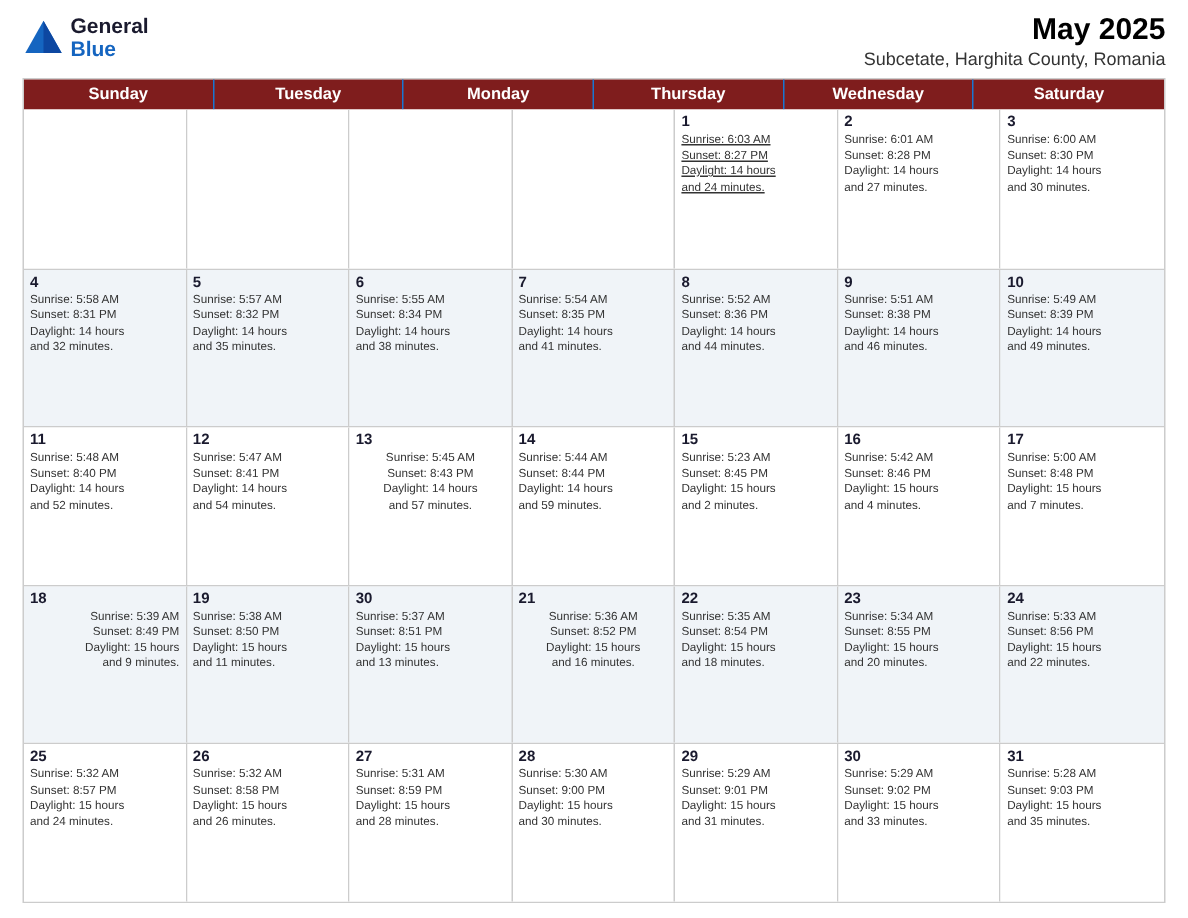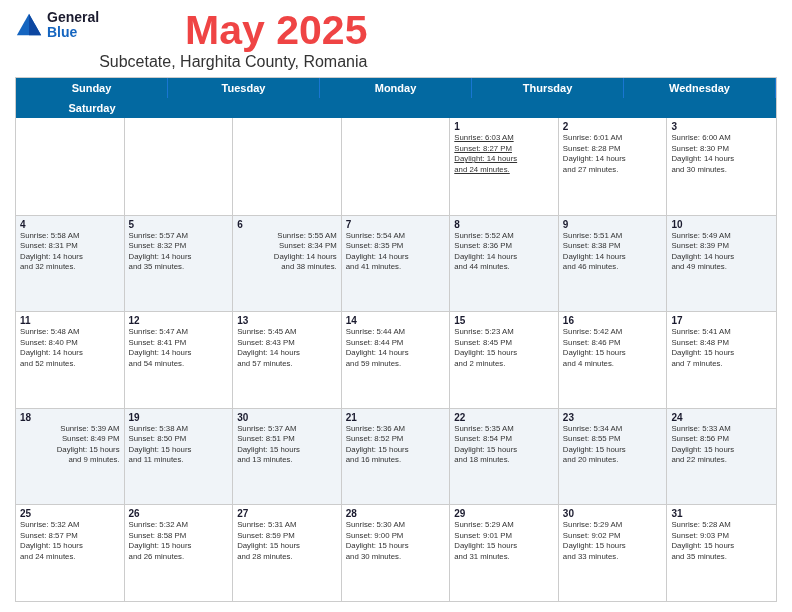--- a/index.html
+++ b/index.html
@@ -14,20 +14,21 @@
       width: 792px;
       height: 612px;
       background: #fff;
       display: flex;
       flex-direction: column;
       padding: 10px 15px 10px 15px;
     }
     .header {
       display: flex;
       align-items: flex-start;
+      justify-content: space-between;
       margin-bottom: 6px;
     }
     .logo {
       display: flex;
       align-items: center;
       gap: 4px;
     }
     .logo-text {
       display: flex;
       flex-direction: column;
@@ -44,40 +45,40 @@
       color: #1565c0;
     }
     .logo-icon {
       width: 28px;
       height: 28px;
     }
     .title-block {
       text-align: right;
     }
     .month-year {
-      font-size: 41px;
-      font-weight: bold;
-      color: #ef4444;
+      font-size: 20px;
+      font-weight: bold;
+      color: #000000;
       line-height: 1;
     }
     .subtitle {
-      font-size: 16px;
+      font-size: 12px;
       color: #333;
       margin-top: 2px;
     }
     .calendar {
       flex: 1;
       display: flex;
       flex-direction: column;
       border: 1px solid #ccc;
     }
     .cal-header {
       display: grid;
-      grid-template-columns: repeat(5, 1fr);
-      background: #0369a1;
+      grid-template-columns: repeat(6, 1fr);
+      background: #7f1d1d;
     }
     .cal-header-cell {
       color: #fff;
       font-size: 11px;
       font-weight: bold;
       text-align: center;
       padding: 4px 2px;
       border-right: 1px solid #1976d2;
     }
     .cal-header-cell:last-child { border-right: none; }
@@ -189,21 +190,21 @@
           </div>
           <div class="cal-cell alt-row">
             <span class="day-num">5</span>
             <div class="day-info" style="white-space: pre-line;">Sunrise: 5:57 AM
 Sunset: 8:32 PM
 Daylight: 14 hours
 and 35 minutes.</div>
           </div>
           <div class="cal-cell alt-row">
             <span class="day-num">6</span>
-            <div class="day-info" style="white-space: pre-line; text-align: right;">Sunrise: 5:55 AM
+            <div class="day-info" style="white-space: pre-line;">Sunrise: 5:55 AM
 Sunset: 8:34 PM
 Daylight: 14 hours
 and 38 minutes.</div>
           </div>
           <div class="cal-cell alt-row">
             <span class="day-num">7</span>
             <div class="day-info" style="white-space: pre-line;">Sunrise: 5:54 AM
 Sunset: 8:35 PM
 Daylight: 14 hours
 and 41 minutes.</div>
@@ -240,21 +241,21 @@
           </div>
           <div class="cal-cell">
             <span class="day-num">12</span>
             <div class="day-info" style="white-space: pre-line;">Sunrise: 5:47 AM
 Sunset: 8:41 PM
 Daylight: 14 hours
 and 54 minutes.</div>
           </div>
           <div class="cal-cell">
             <span class="day-num">13</span>
-            <div class="day-info" style="white-space: pre-line;">Sunrise: 5:45 AM
+            <div class="day-info" style="white-space: pre-line; text-align: center;">Sunrise: 5:45 AM
 Sunset: 8:43 PM
 Daylight: 14 hours
 and 57 minutes.</div>
           </div>
           <div class="cal-cell">
             <span class="day-num">14</span>
             <div class="day-info" style="white-space: pre-line;">Sunrise: 5:44 AM
 Sunset: 8:44 PM
 Daylight: 14 hours
 and 59 minutes.</div>
@@ -268,21 +269,21 @@
           </div>
           <div class="cal-cell">
             <span class="day-num">16</span>
             <div class="day-info" style="white-space: pre-line;">Sunrise: 5:42 AM
 Sunset: 8:46 PM
 Daylight: 15 hours
 and 4 minutes.</div>
           </div>
           <div class="cal-cell">
             <span class="day-num">17</span>
-            <div class="day-info" style="white-space: pre-line;">Sunrise: 5:41 AM
+            <div class="day-info" style="white-space: pre-line;">Sunrise: 5:00 AM
 Sunset: 8:48 PM
 Daylight: 15 hours
 and 7 minutes.</div>
           </div>
         </div>
         <div class="cal-row">
           <div class="cal-cell alt-row">
             <span class="day-num">18</span>
             <div class="day-info" style="white-space: pre-line; text-align: right;">Sunrise: 5:39 AM
 Sunset: 8:49 PM
@@ -298,21 +299,21 @@
           </div>
           <div class="cal-cell alt-row">
             <span class="day-num">30</span>
             <div class="day-info" style="white-space: pre-line;">Sunrise: 5:37 AM
 Sunset: 8:51 PM
 Daylight: 15 hours
 and 13 minutes.</div>
           </div>
           <div class="cal-cell alt-row">
             <span class="day-num">21</span>
-            <div class="day-info" style="white-space: pre-line;">Sunrise: 5:36 AM
+            <div class="day-info" style="white-space: pre-line; text-align: center;">Sunrise: 5:36 AM
 Sunset: 8:52 PM
 Daylight: 15 hours
 and 16 minutes.</div>
           </div>
           <div class="cal-cell alt-row">
             <span class="day-num">22</span>
             <div class="day-info" style="white-space: pre-line;">Sunrise: 5:35 AM
 Sunset: 8:54 PM
 Daylight: 15 hours
 and 18 minutes.</div>

